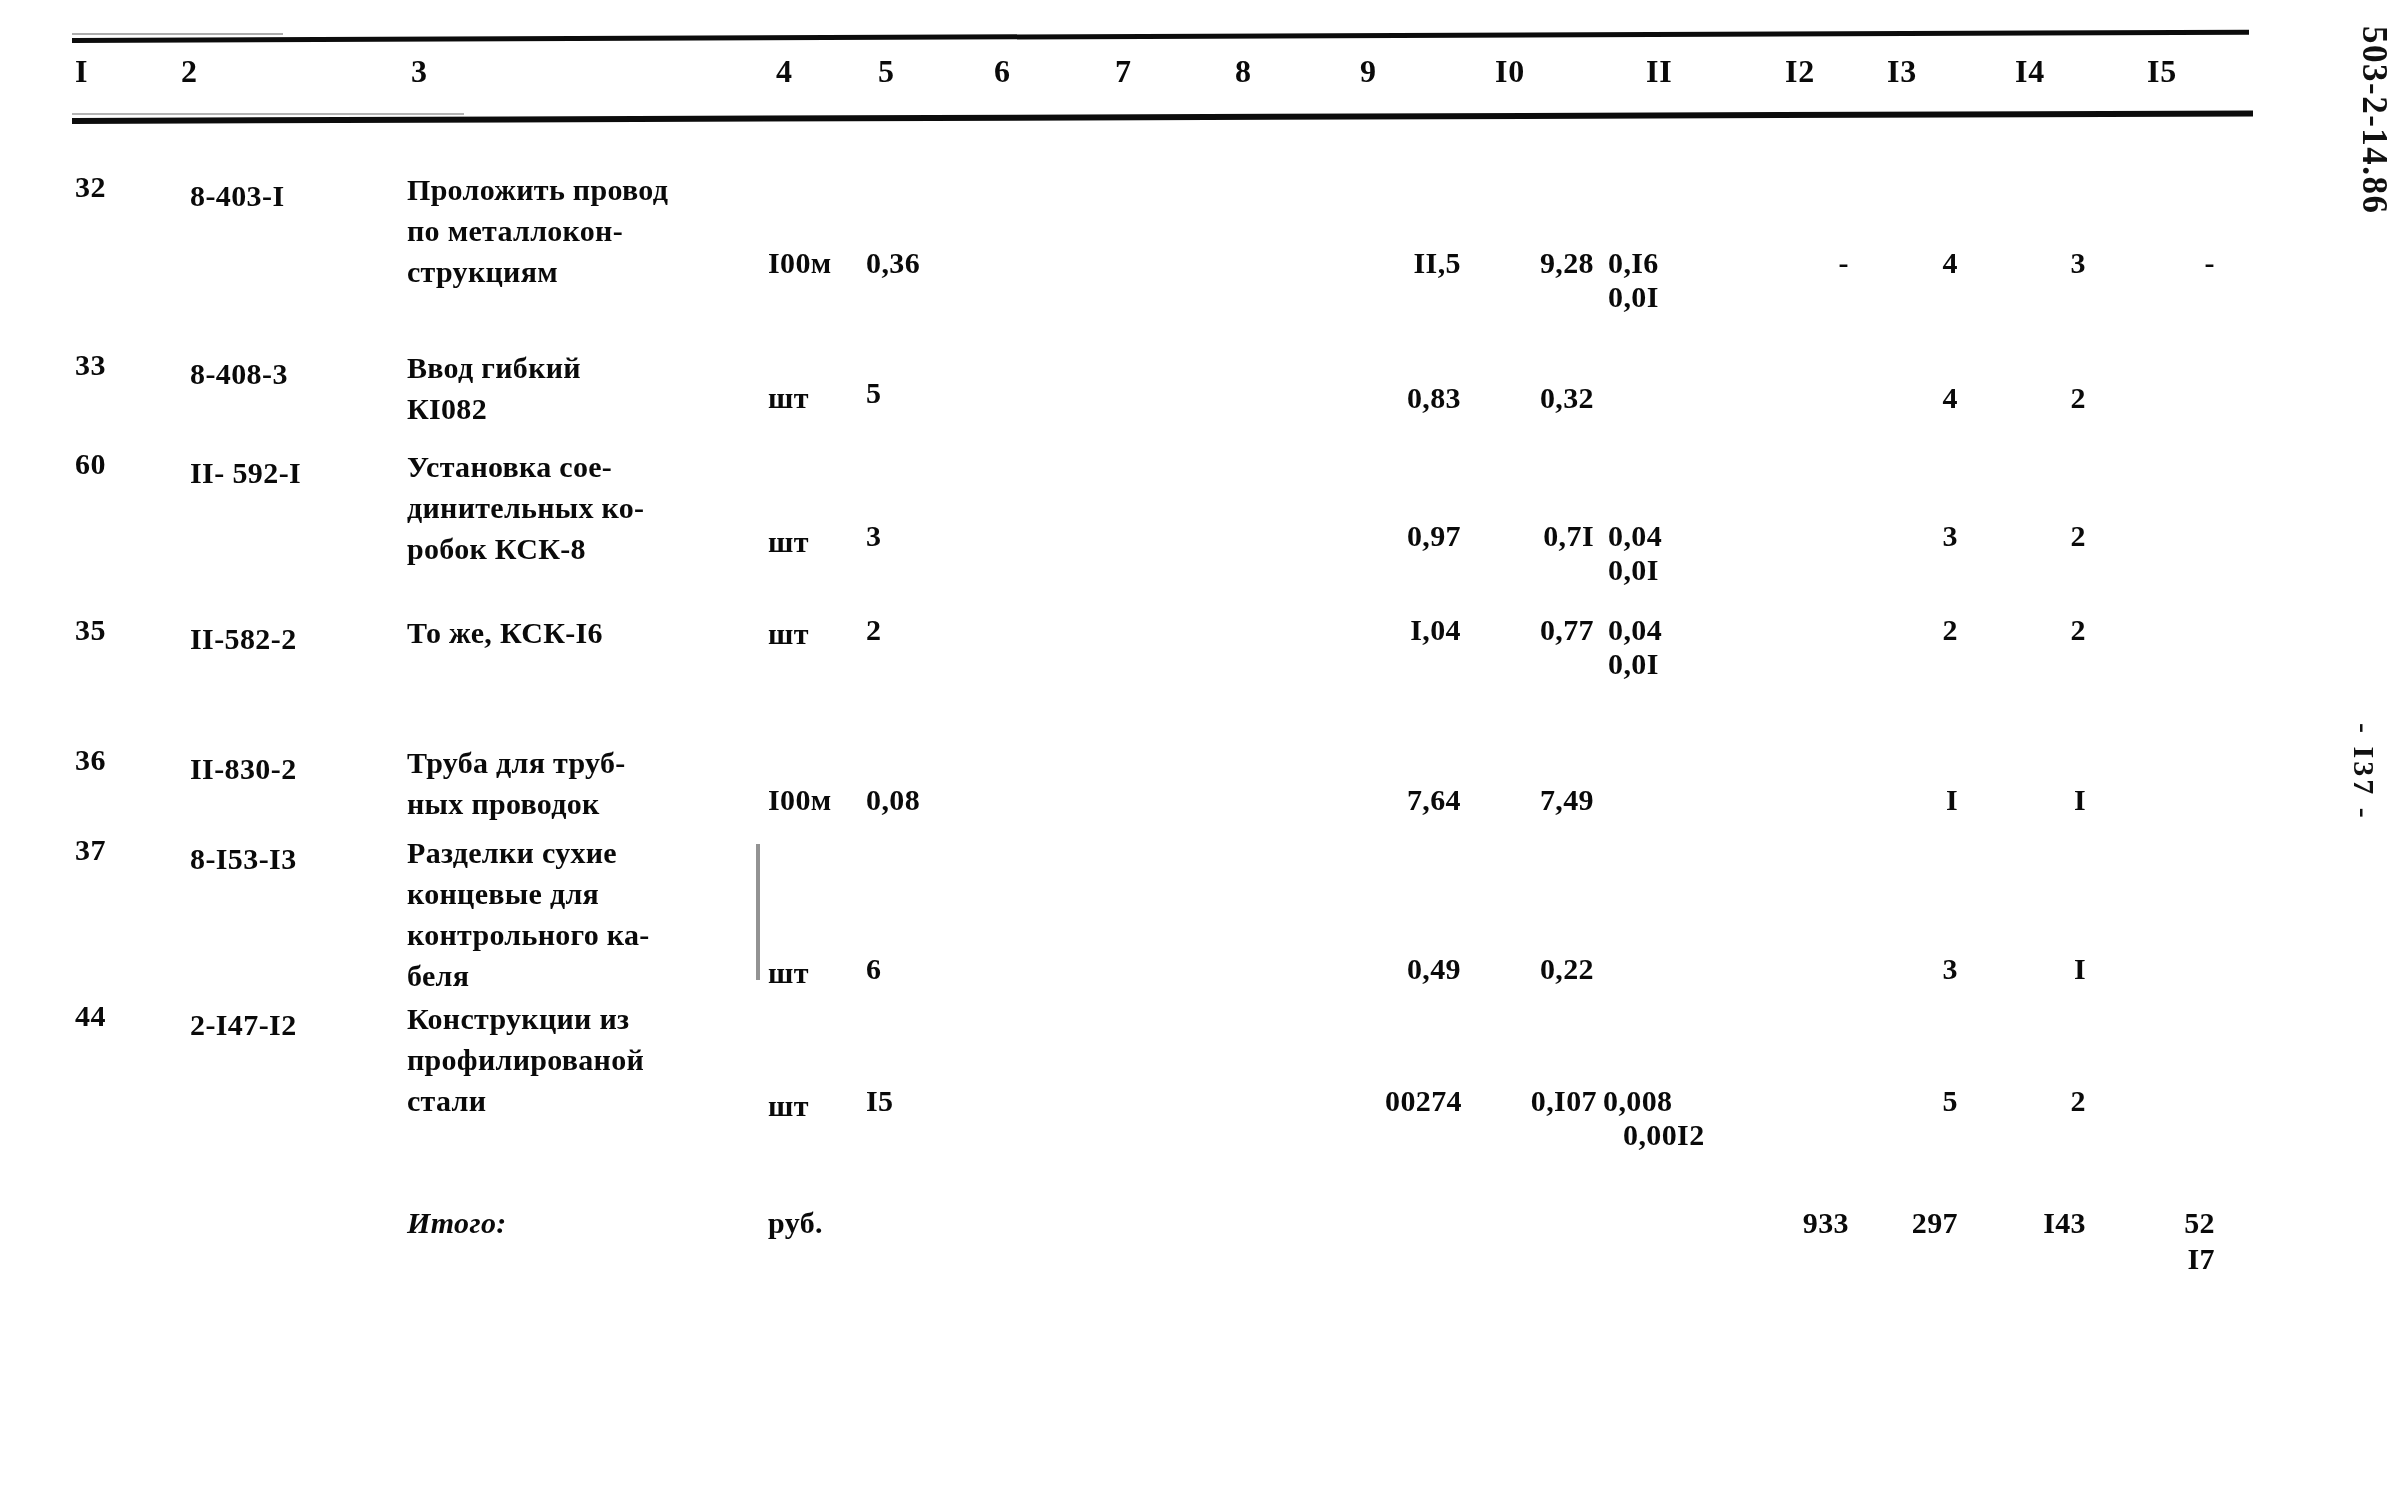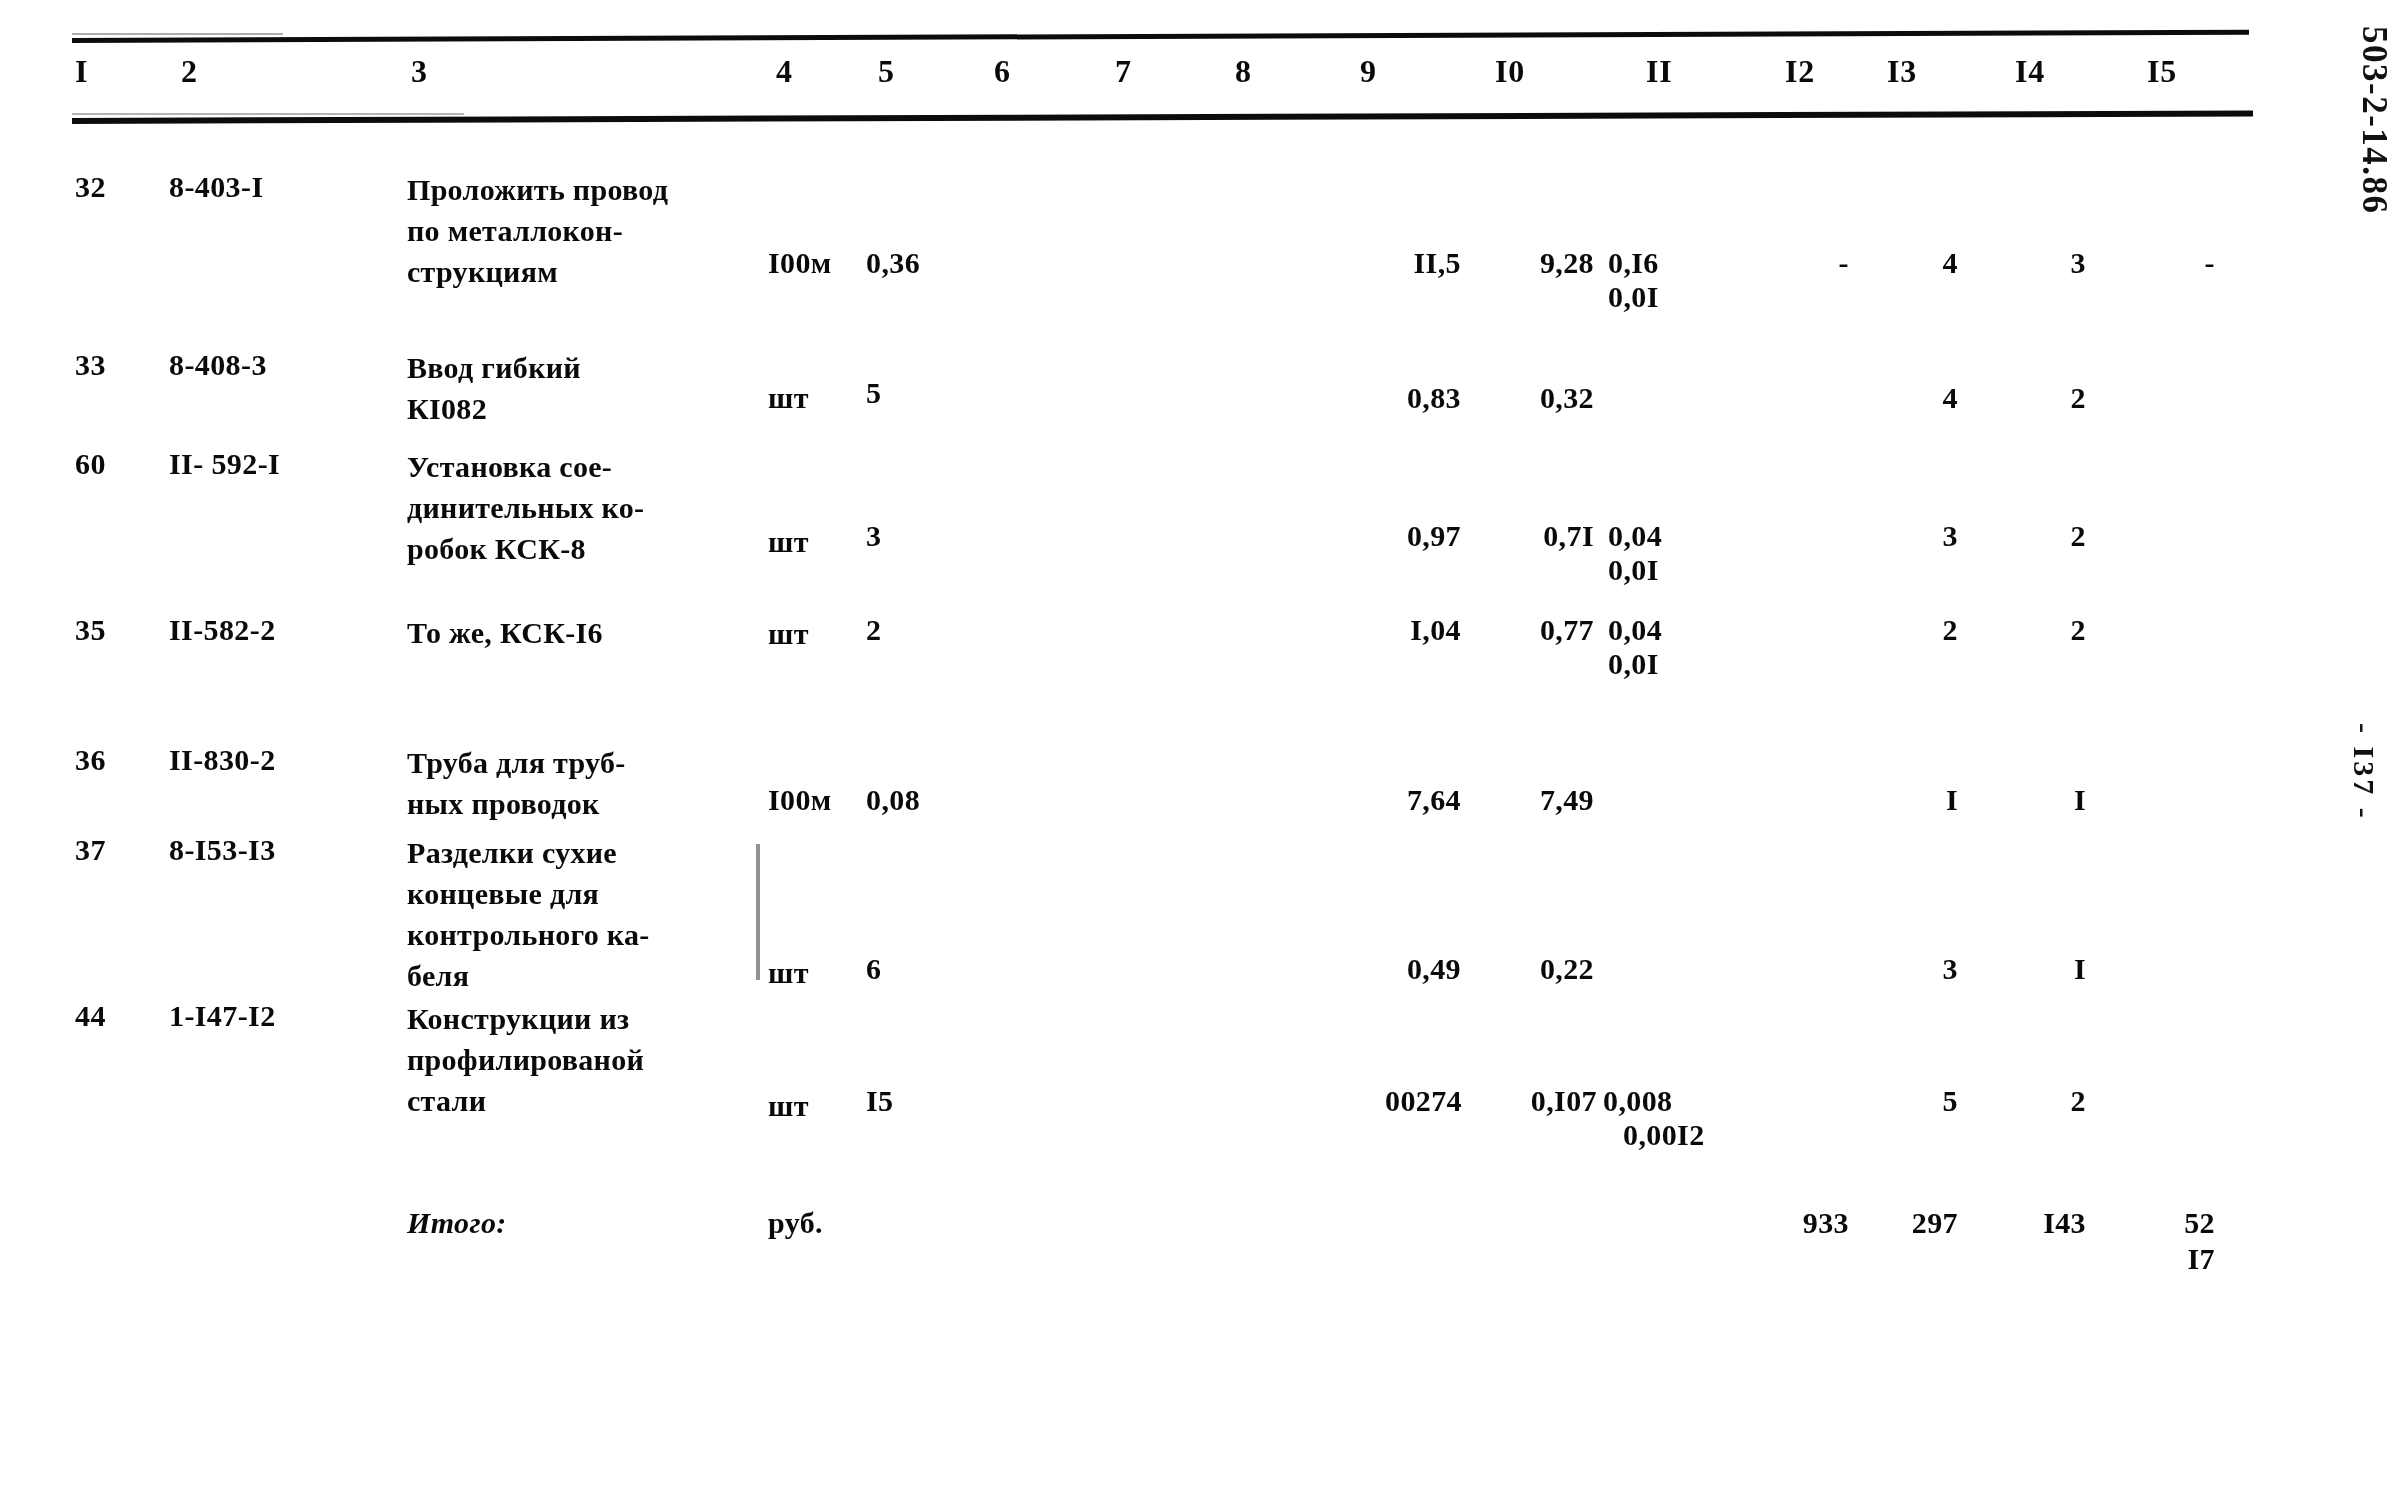--- a/index.html
+++ b/index.html
@@ -102,21 +102,21 @@
   .hdr {
     position: absolute;
     top: 53px;
     font-size: 32px;
     font-weight: 700;
     letter-spacing: 0.8px;
   }
 
   
   .c-num   { left: 75px; text-align: left; }
-  .c-code  { left: 169px; text-align: left; }
+  .c-code  { left: 190px; text-align: left; margin-top: 9px; }
   .c-desc  { left: 407px; text-align: left; font-style: italic; }
   .c-unit  { left: 768px; text-align: left; }
   .c-qty   { left: 866px; text-align: left; }
   .c-9     { left: 1348px; text-align: right; width: 113px; }
   .c-10    { left: 1473px; text-align: right; width: 121px; }
   .c-11    { left: 1608px; text-align: right; }
   .c-12    { left: 1766px; text-align: right; width: 83px; }
   .c-13    { left: 1868px; text-align: right; width: 90px; }
   .c-14    { left: 1996px; text-align: right; width: 90px; }
   .c-15    { left: 2132px; text-align: right; width: 83px; }
@@ -247,21 +247,21 @@
 контрольного ка-
 беля</div>
     <div class="cell c-unit" style="top:955px">шт</div>
     <div class="cell c-qty" style="top:951px">6</div>
     <div class="cell c-9" style="top:951px">0,49</div>
     <div class="cell c-10" style="top:951px">0,22</div>
     <div class="cell c-13" style="top:951px">3</div>
     <div class="cell c-14" style="top:951px">I</div>
 
     <div class="cell c-num" style="top:998px">44</div>
-    <div class="cell c-code" style="top:998px">1-I47-I2</div>
+    <div class="cell c-code" style="top:998px">2-I47-I2</div>
     <div class="desc-block" style="top:998px">Конструкции из
 профилированой
 стали</div>
     <div class="cell c-unit" style="top:1088px">шт</div>
     <div class="cell c-qty" style="top:1083px">I5</div>
     <div class="cell c-9" style="top:1083px;left:1326px;width:136px">00274</div>
     <div class="cell c-10" style="top:1083px;left:1454px;width:143px">0,I07</div>
     <div class="cell c-11" style="top:1083px;left:1603px">0,008</div>
     <div class="cell c-11" style="top:1117px;left:1623px">0,00I2</div>
     <div class="cell c-13" style="top:1083px">5</div>

